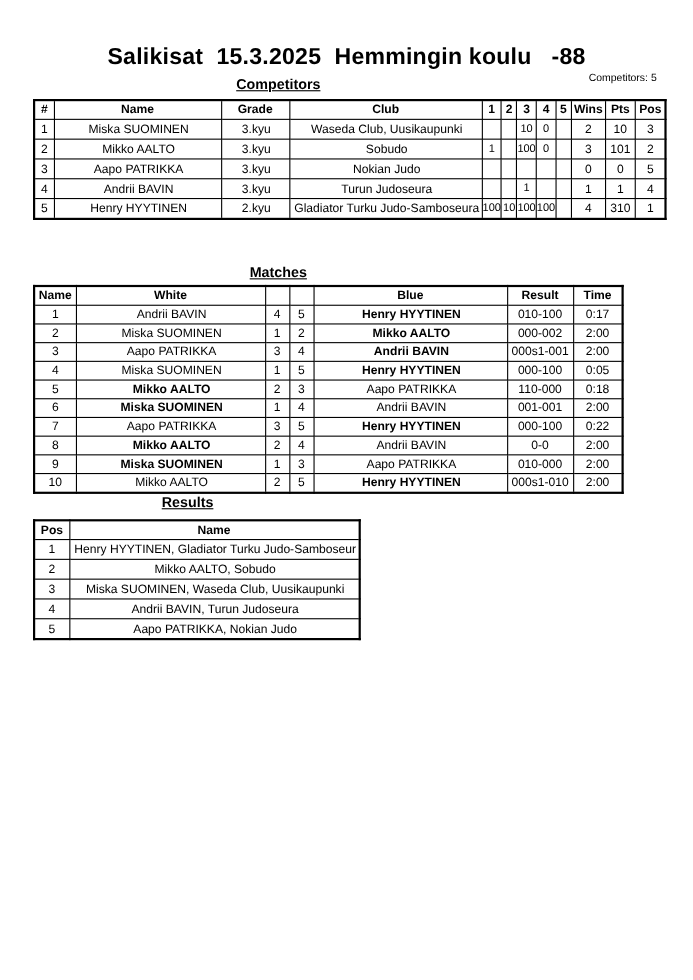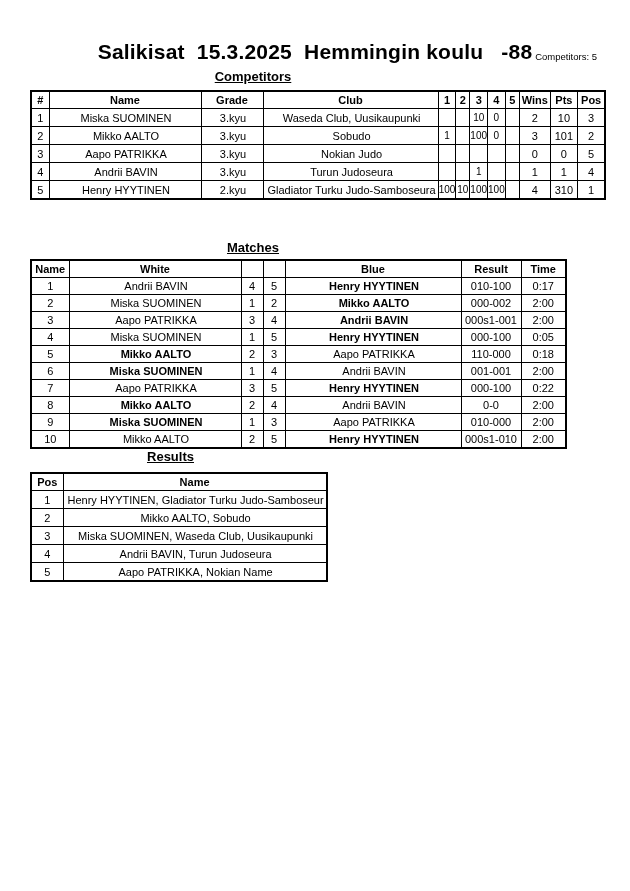--- a/index.html
+++ b/index.html
@@ -3,21 +3,21 @@
 <meta charset="utf-8">
 <style>
   html,body{margin:0;padding:0;}
   body{width:630px;height:891px;background:#ffffff;color:#000000;
        font-family:"Liberation Sans","DejaVu Sans",sans-serif;}
   .page{position:relative;width:630px;height:891px;padding-top:40px;box-sizing:border-box;}
   .title{text-align:center;font-weight:bold;font-size:21px;white-space:pre;letter-spacing:0.2px;}
   .heading{font-weight:bold;font-size:13px;text-decoration:underline;}
   .heading-wide{width:446px;margin-left:30px;text-align:center;}
   .heading-results{width:281px;margin-left:30px;text-align:center;}
-  .count{position:absolute;top:51px;right:33px;font-size:9.5px;}
+  .count{position:absolute;top:66px;right:33px;font-size:9.5px;}
   table{border-collapse:collapse;table-layout:fixed;margin-left:30px;border:2px solid #000;}
   th,td{border:1px solid #000;font-size:11px;padding:0 2px;overflow:hidden;white-space:nowrap;}
   th{font-weight:bold;text-align:center;height:16px;}
   td{height:17px;}
   .matches td{height:16px;}
   .left{text-align:center;padding-left:4px;}
   .center{text-align:center;}
   .num{font-size:10px;padding:0;overflow:visible;text-align:center;}
   .overflow{overflow:visible;}
   .bold{font-weight:bold;}
@@ -286,18 +286,18 @@
       <tr>
         <td class="center">3</td>
         <td class="left">Miska SUOMINEN, Waseda Club, Uusikaupunki</td>
       </tr>
       <tr>
         <td class="center">4</td>
         <td class="left">Andrii BAVIN, Turun Judoseura</td>
       </tr>
       <tr>
         <td class="center">5</td>
-        <td class="left">Aapo PATRIKKA, Nokian Name</td>
+        <td class="left">Aapo PATRIKKA, Nokian Judo</td>
       </tr>
     </tbody>
   </table>
 
 </div>
 
 </body></html>

